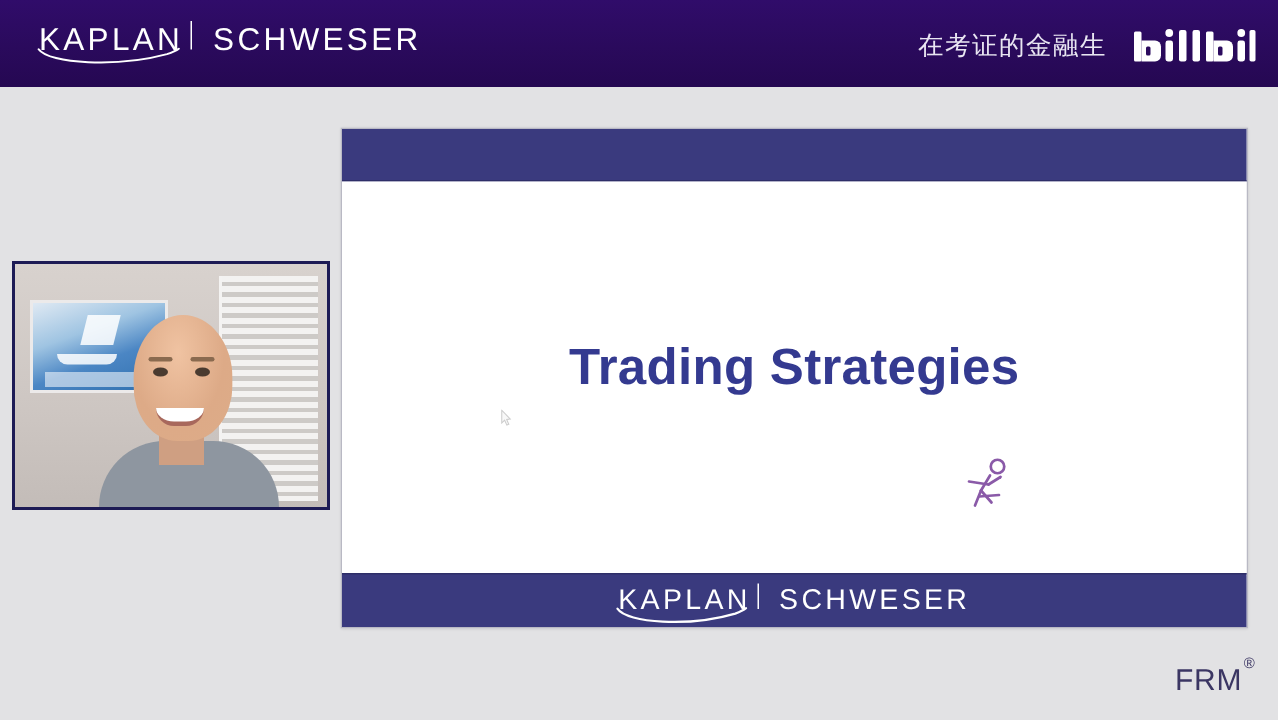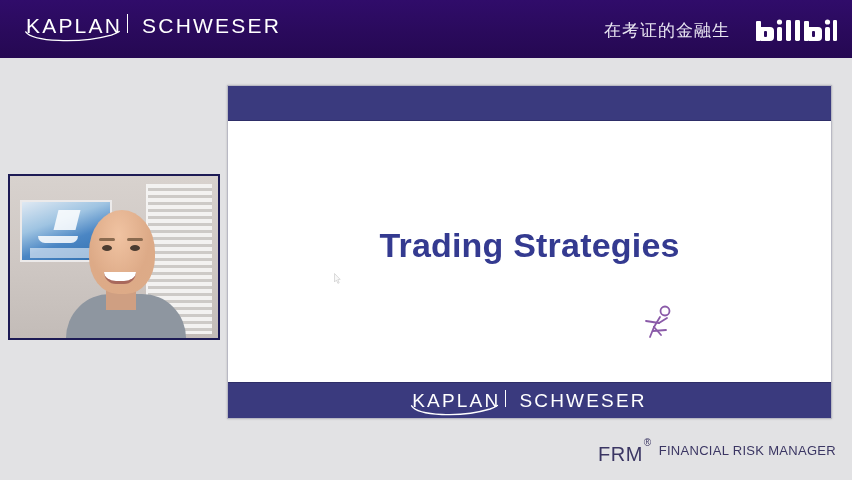--- a/index.html
+++ b/index.html
@@ -61,21 +61,21 @@
     text-align: right;
   }
   #header-logo .ks-kaplan { font-size: 21px; }
   #header-logo .ks-schweser { font-size: 21px; margin-left: 14px; }
 
   
   #header-right {
     position: absolute;
     right: 14px; top: 15px;
     display: flex; align-items: center;
-    gap: 24px;
+    gap: 16px;
   }
   #cn-text {
     color: #e9e6f2;
     font-size: 17px;
     letter-spacing: 1px;
     font-family: "DejaVu Sans", sans-serif;
   }
   #bilibili-logo {
     display: block;
   }
@@ -347,16 +347,15 @@
         <span class="ks-divider" style="width:1px;height:17px;margin:0 0 0 5px;"></span>
         <span class="ks-schweser">SCHWESER</span>
       </div>
     </div>
   </div>
 
   <div id="frm-footer">
     <span id="frm-mark">
       <span>FRM</span><span id="frm-reg">®</span>
     </span>
-    <span id="frm-label">FINANCIAL RISK MANAGER</span>
   </div>
 
 </div>
 
 </body></html>

